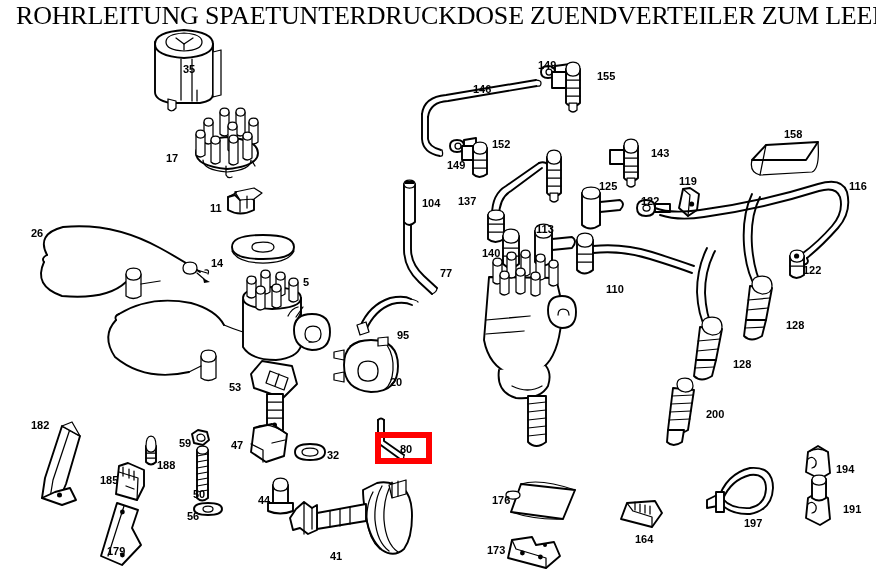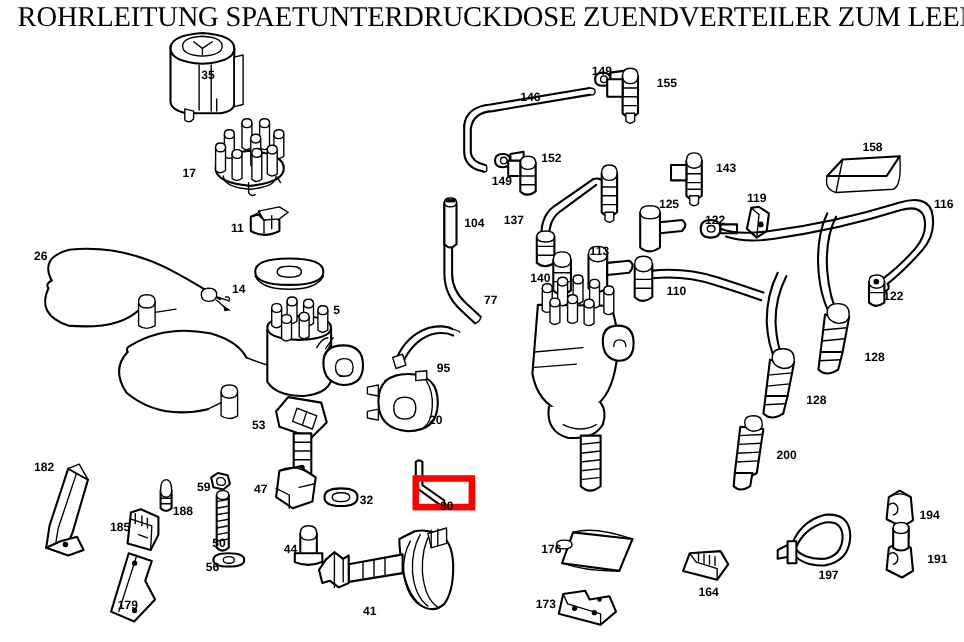--- a/index.html
+++ b/index.html
@@ -513,21 +513,21 @@
       <div class="lbl" style="left: 31px; top: 228px;">26</div>
       <div class="lbl" style="left: 211px; top: 258px;">14</div>
       <div class="lbl" style="left: 303px; top: 277px;">5</div>
       <div class="lbl" style="left: 229px; top: 382px;">53</div>
       <div class="lbl" style="left: 231px; top: 440px;">47</div>
       <div class="lbl" style="left: 327px; top: 450px;">32</div>
       <div class="lbl" style="left: 390px; top: 377px;">20</div>
       <div class="lbl" style="left: 387px; top: 330px; margin-left: 10px;">95</div>
       <div class="lbl" style="left: 440px; top: 268px;">77</div>
       <div class="lbl" style="left: 422px; top: 198px;">104</div>
-      <div class="lbl" style="left: 400px; top: 456px;">80</div>
+      <div class="lbl" style="left: 400px; top: 444px;">80</div>
       <div class="lbl" style="left: 31px; top: 420px;">182</div>
       <div class="lbl" style="left: 100px; top: 475px;">185</div>
       <div class="lbl" style="left: 157px; top: 460px;">188</div>
       <div class="lbl" style="left: 179px; top: 438px;">59</div>
       <div class="lbl" style="left: 193px; top: 489px;">50</div>
       <div class="lbl" style="left: 187px; top: 511px;">56</div>
       <div class="lbl" style="left: 258px; top: 495px;">44</div>
       <div class="lbl" style="left: 107px; top: 546px;">179</div>
       <div class="lbl" style="left: 330px; top: 551px;">41</div>
       <div class="lbl" style="left: 473px; top: 84px;">146</div>
@@ -541,21 +541,21 @@
       <div class="lbl" style="left: 641px; top: 196px;">122</div>
       <div class="lbl" style="left: 679px; top: 176px;">119</div>
       <div class="lbl" style="left: 784px; top: 129px;">158</div>
       <div class="lbl" style="left: 849px; top: 181px;">116</div>
       <div class="lbl" style="left: 803px; top: 265px;">122</div>
       <div class="lbl" style="left: 786px; top: 320px;">128</div>
       <div class="lbl" style="left: 733px; top: 359px;">128</div>
       <div class="lbl" style="left: 706px; top: 409px;">200</div>
       <div class="lbl" style="left: 482px; top: 248px;">140</div>
       <div class="lbl" style="left: 536px; top: 224px;">113</div>
-      <div class="lbl" style="left: 606px; top: 260px;">110</div>
+      <div class="lbl" style="left: 606px; top: 284px;">110</div>
       <div class="lbl" style="left: 492px; top: 495px;">176</div>
       <div class="lbl" style="left: 487px; top: 545px;">173</div>
       <div class="lbl" style="left: 635px; top: 534px;">164</div>
       <div class="lbl" style="left: 744px; top: 518px;">197</div>
       <div class="lbl" style="left: 836px; top: 464px;">194</div>
       <div class="lbl" style="left: 843px; top: 504px;">191</div>
     </div>
 
 </div>
 

